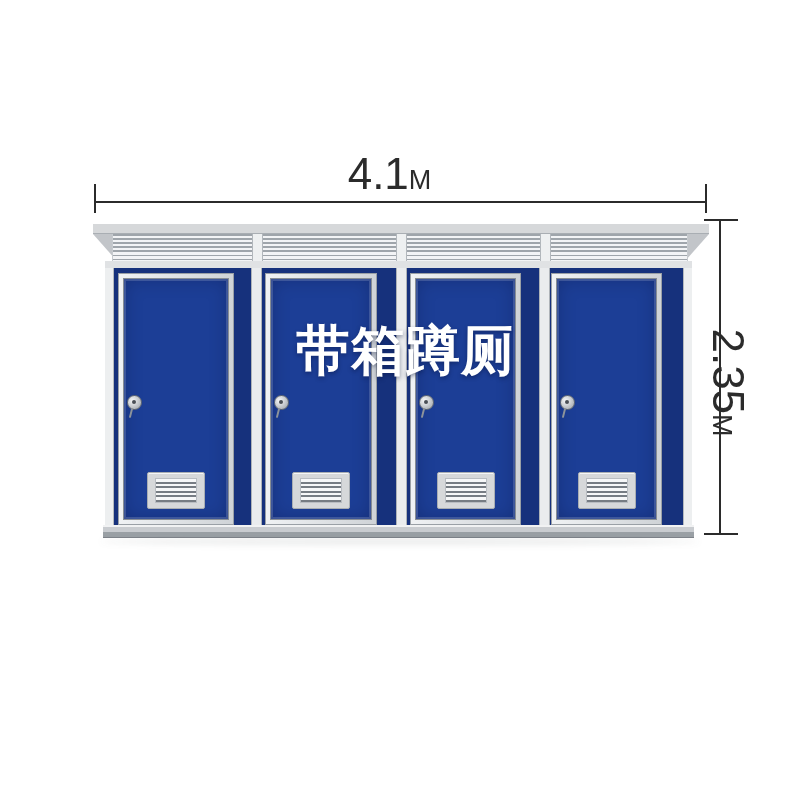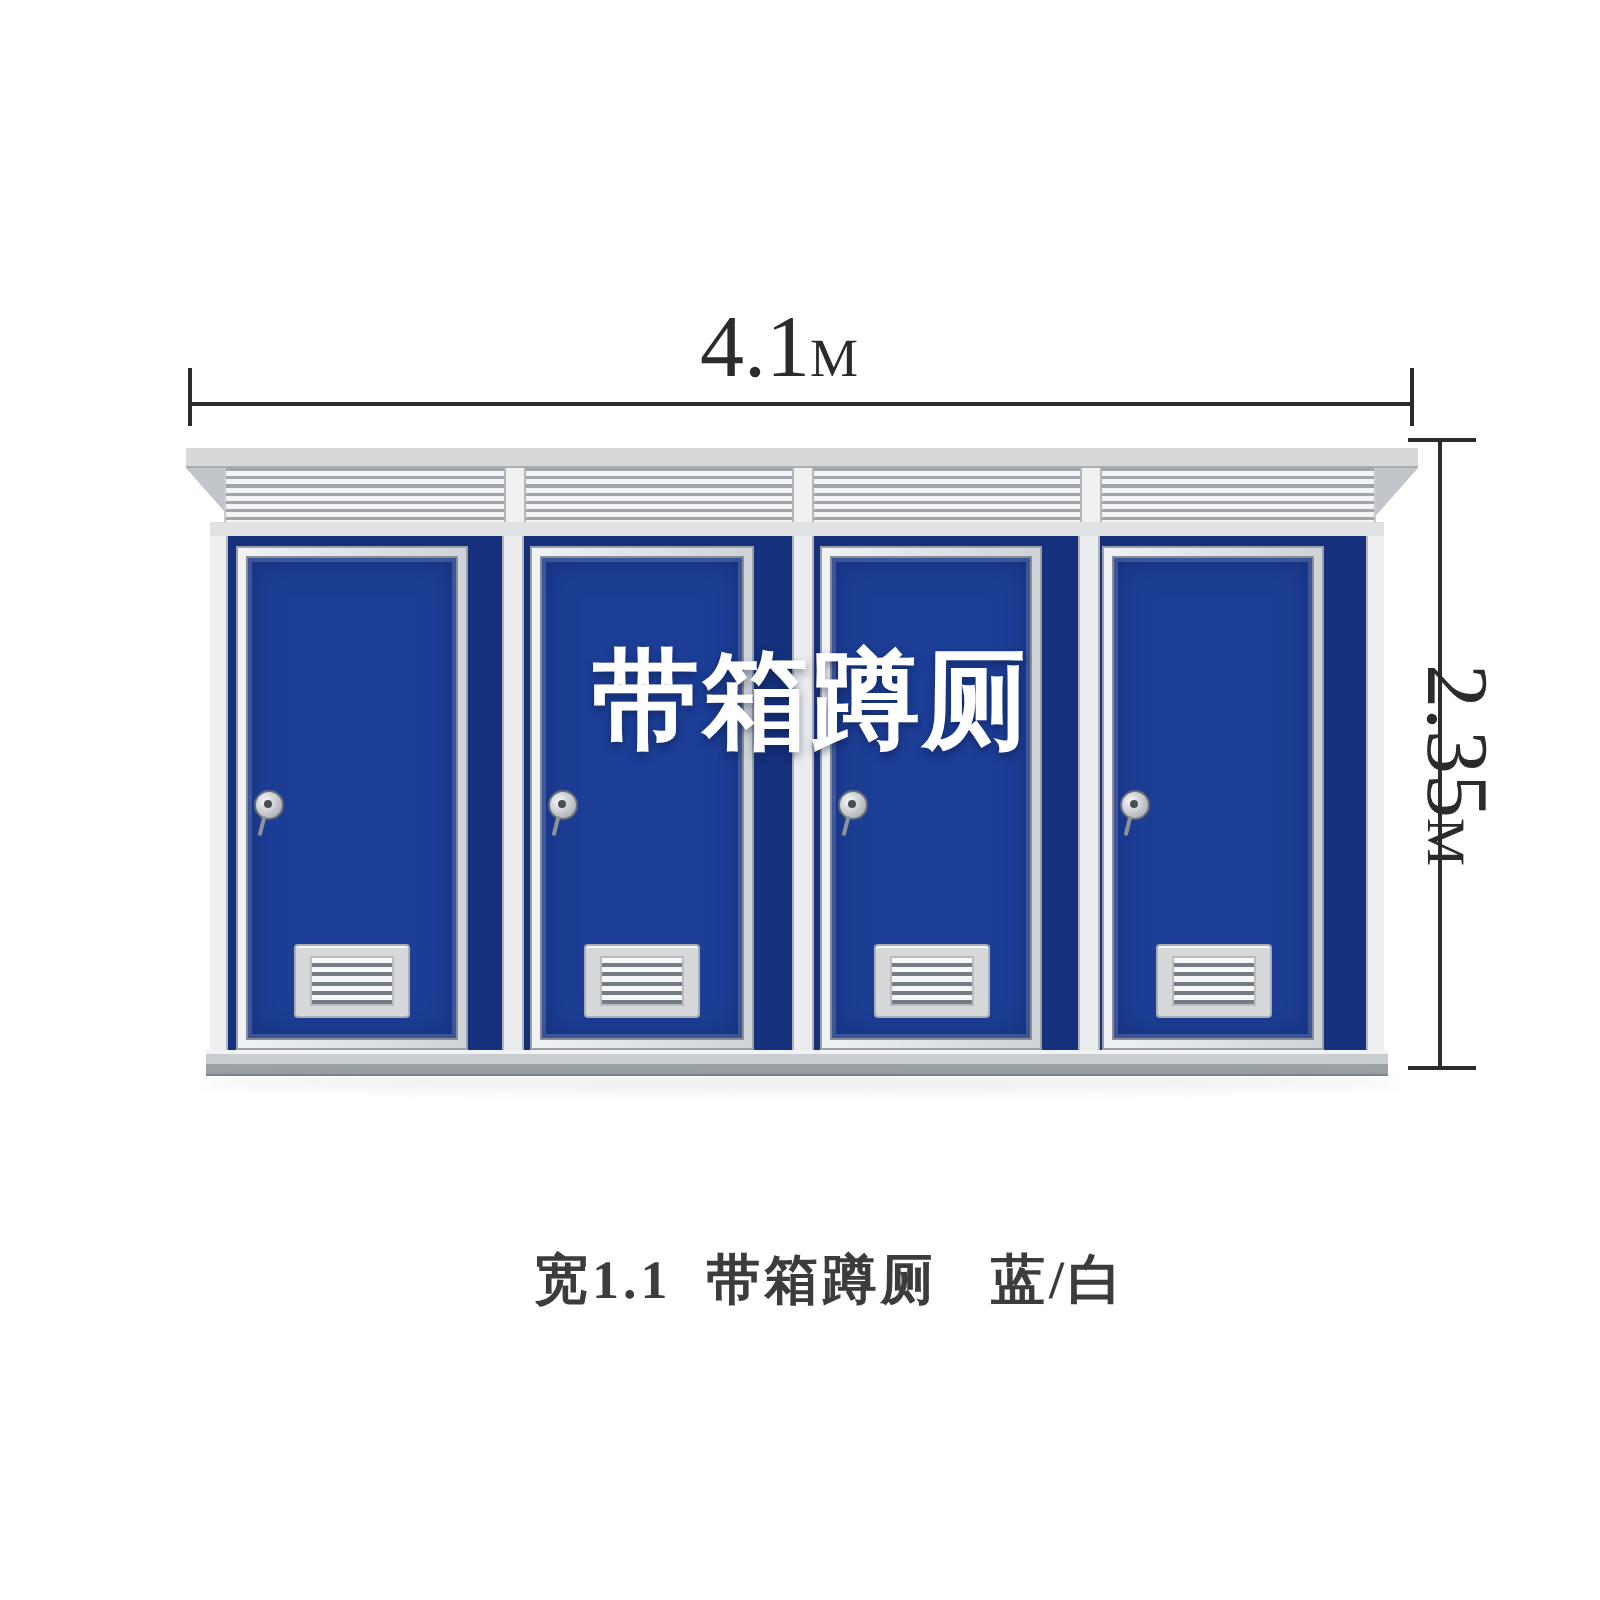--- a/index.html
+++ b/index.html
@@ -1,19 +1,19 @@
 <!DOCTYPE html>
 <html style="--background: #ffffff; --door-blue: #1c3e96; --wall-blue: #16317c; --roof-gray: #d6d8da; --dim-color: #2b2b2b; --caption-color: #3c3c3c; --watermark-white: #ffffff;"><head>
 <meta charset="utf-8">
 <style>
   html,body{margin:0;padding:0;background:#fff;}
   .stage{
     position:relative;width:800px;height:800px;overflow:hidden;
     background:var(--background,#fff);
-    font-family:Liberation Serif, serif;
+    font-family:Liberation Sans, sans-serif;
   }
   
   .dim-top-label{
     position:absolute;left:390px;top:152px;transform:translateX(-50%);
     color:var(--dim-color,#2b2b2b);white-space:nowrap;
   }
   .dim-big{font-size:44px;line-height:44px;font-weight:400;}
   .dim-unit{font-size:27px;font-weight:400;letter-spacing:1px;}
   .dim-top-line{position:absolute;left:95px;top:201px;width:612px;height:2px;background:var(--dim-color,#2b2b2b);}
   .vtick{position:absolute;width:2px;height:29px;top:184px;background:var(--dim-color,#2b2b2b);}
@@ -182,15 +182,14 @@
         </div>
       </div>
     </div>
 
     <div class="bottom-rail"></div>
     <div class="ground-shadow"></div>
   </div>
 
   <div class="watermark">带箱蹲厕</div>
 
-  <div class="caption">宽1.1  带箱蹲厕   蓝/白</div>
 
 </div>
 
 </body></html>

